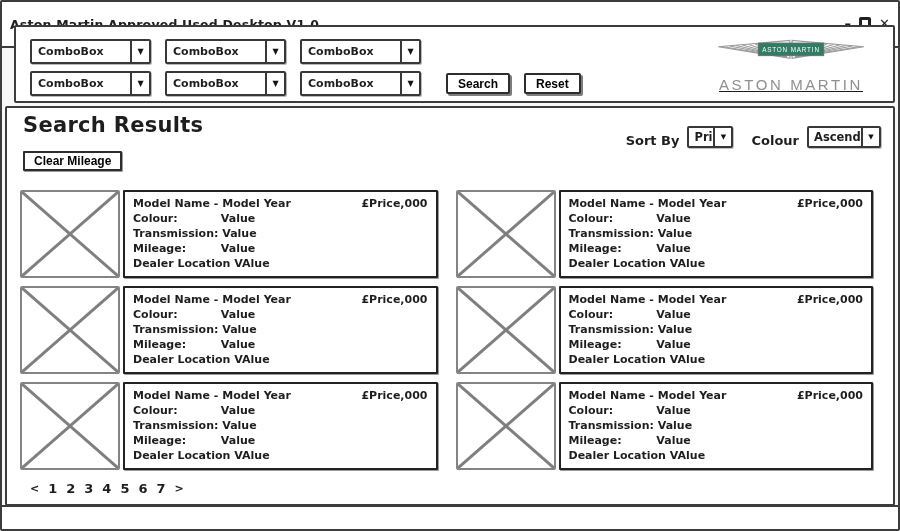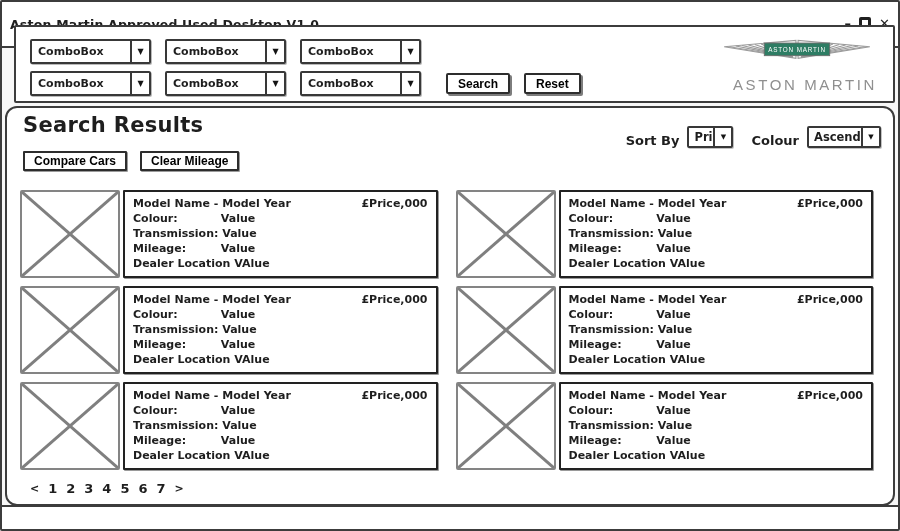--- a/index.html
+++ b/index.html
@@ -40,29 +40,29 @@
   .combo-arrow{width:17px;border-left:2px solid #383838;display:flex;align-items:center;justify-content:center;font-size:8px;color:#141414;}
   .combo-arrow::after{content:"▼";}
   .sketch-btn{
     height:21px;padding:2px 10px;margin-left:0;
     border:2px solid #2d2d2d;border-radius:2px;background:#fff;
     font-size:12px;font-weight:bold;display:flex;align-items:center;
     box-shadow:2px 2px 0 #7d7d7d;white-space:nowrap;cursor:default;
   }
   .search-btn{margin-left:11px;}
   
-  .brand{position:absolute;right:16px;top:6px;width:172px;text-align:right;}
+  .brand{position:absolute;right:16px;top:6px;width:172px;text-align:center;text-decoration:underline;}
   .brand-wordmark{
     margin-top:1px;font-family:"Liberation Sans", sans-serif;
     font-size:15px;letter-spacing:2.6px;color:#8f8f8f;white-space:nowrap;
   }
   
   .main-panel{
     position:absolute;left:3px;right:3px;top:104px;height:400px;box-sizing:border-box;
-    border:2px solid #3c3c3c;border-radius:12px;background:#fff;
+    border:2px solid #3c3c3c;border-radius:2px;background:#fff;
   }
   .results-heading{position:absolute;left:16px;top:5px;font-size:21px;font-weight:bold;letter-spacing:.3px;}
   .sort-controls{position:absolute;right:12px;top:18px;display:flex;align-items:flex-end;gap:8px;font-size:13px;font-weight:bold;}
   .combo-sm{width:40px;height:18px;box-shadow:1px 1px 0 #c2c2c2;}
   .combo-sm .combo-label{font-size:11.5px;padding-left:5px;}
   .combo-sm .combo-arrow{width:16px;font-size:7px;}
   .sort-combo{width:42px;}
   .order-combo{width:70px;}
   .order-label{margin-left:10px;}
   .compare-row{position:absolute;left:16px;top:43px;display:flex;gap:13px;}
@@ -184,21 +184,20 @@
         <span class="combo-arrow"></span>
       </div>
       <span class="order-label">Colour</span>
       <div class="combo combo-sm order-combo">
         <span class="combo-label">Ascending</span>
         <span class="combo-arrow"></span>
       </div>
     </div>
 
     <div class="compare-row">
-      <button class="flat-btn">Compare Cars</button>
       <button class="flat-btn">Clear Mileage</button>
     </div>
 
     <div class="results-grid">
   <div class="card">
     <div class="img-ph">
       <svg viewBox="0 0 100 84" preserveAspectRatio="none">
         <line x1="0" y1="0" x2="100" y2="84" stroke="#7f7f7f" stroke-width="3"></line>
         <line x1="100" y1="0" x2="0" y2="84" stroke="#7f7f7f" stroke-width="3"></line>
       </svg>

